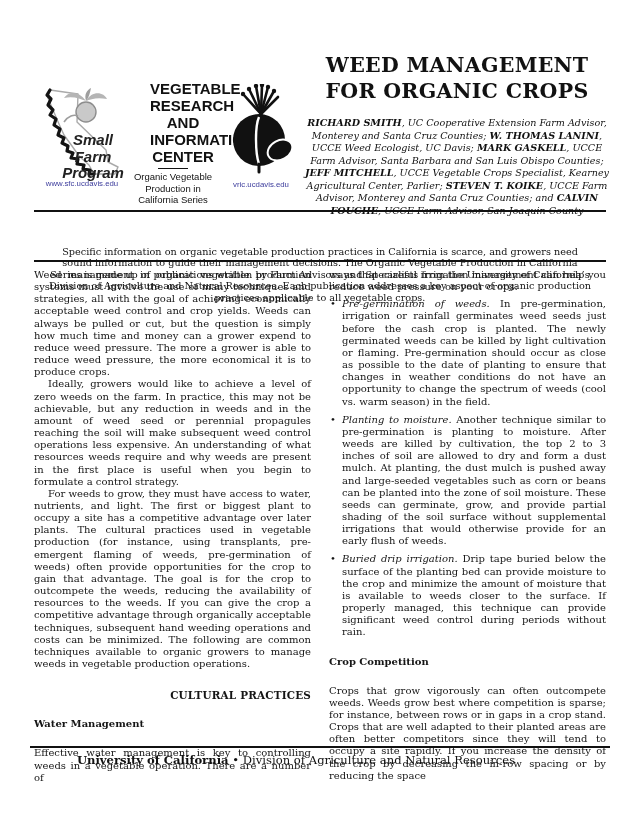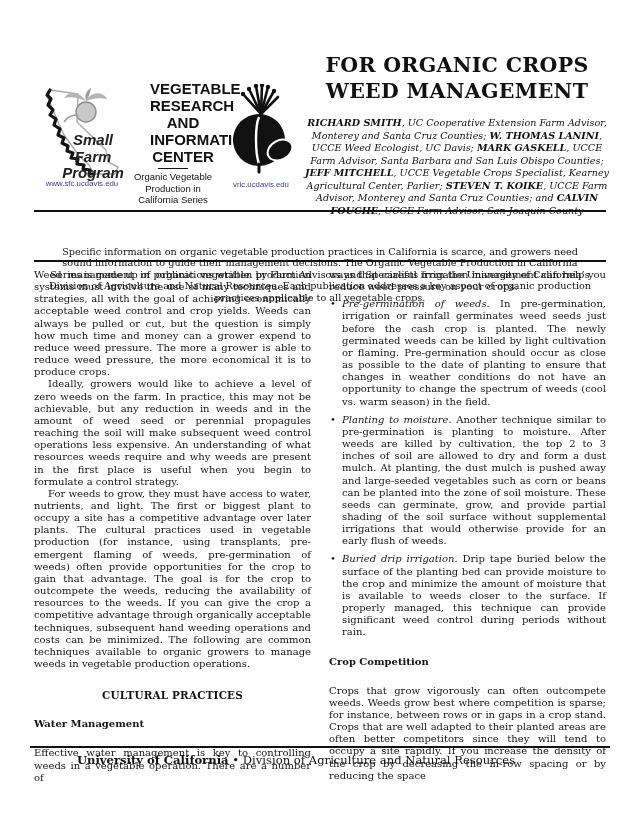--- a/index.html
+++ b/index.html
@@ -71,21 +71,21 @@
   
   .columns {
     position: absolute; left: 34px; top: 269px; width: 572px;
     display: flex; gap: 18px;
   }
   .col { flex: 1 1 0; font-size: 10px; line-height: 12.15px; text-align: justify; color: #151515; }
   .col p { margin: 0; }
   .col p.ind { text-indent: 14px; }
   .section-heading {
     font-weight: bold; font-size: 10.4px; letter-spacing: 0.2px;
-    margin-top: 19px; text-align: center;
+    margin-top: 19px; text-align: right;
   }
   .sub-heading {
     font-weight: bold; font-size: 10px;
     margin-top: 17px; text-align: left;
   }
   .after-heading { margin-top: 17px !important; }
   .bullets { list-style: none; margin-top: 5px; }
   .bullets li { position: relative; padding-left: 13px; margin-bottom: 6px; }
   .bullets li .marker { position: absolute; left: 1px; top: 0; }
   .bullets li .lead { font-style: italic; }
@@ -157,22 +157,22 @@
 
           <ellipse cx="52" cy="66" rx="13" ry="9.5" transform="rotate(-28 52 66)" fill="#111" stroke="#fff" stroke-width="2"></ellipse>
         </svg>
       </span>
       <div class="logo-url veg-url">vric.ucdavis.edu</div>
     </div>
   </div>
 
   <div class="title-block">
     <div class="doc-title">
+      <div>WEED MANAGEMENT</div>
       <div>FOR ORGANIC CROPS</div>
-      <div>WEED MANAGEMENT</div>
     </div>
     <p class="authors"><span class="nm">RICHARD SMITH</span><span>, UC Cooperative Extension Farm Advisor, Monterey and Santa Cruz Counties; </span><span class="nm">W. THOMAS LANINI</span><span>, UCCE Weed Ecologist, UC Davis; </span><span class="nm">MARK GASKELL</span><span>, UCCE Farm Advisor, Santa Barbara and San Luis Obispo Counties; </span><span class="nm">JEFF MITCHELL</span><span>, UCCE Vegetable Crops Specialist, Kearney Agricultural Center, Parlier; </span><span class="nm">STEVEN T. KOIKE</span><span>, UCCE Farm Advisor, Monterey and Santa Cruz Counties; and </span><span class="nm">CALVIN FOUCHE</span><span>, UCCE Farm Advisor, San Joaquin County</span></p>
   </div>
 
   <div class="rule rule-top"></div>
   <div class="intro-text">Specific information on organic vegetable production practices in California is scarce, and growers need sound information to guide their management decisions. The Organic Vegetable Production in California Series is made up of publications written by Farm Advisors and Specialists from the University of California’s Division of Agriculture and Natural Resources. Each publication addresses a key aspect of organic production practices applicable to all vegetable crops.</div>
   <div class="rule rule-mid"></div>
 
   <div class="columns">
 

